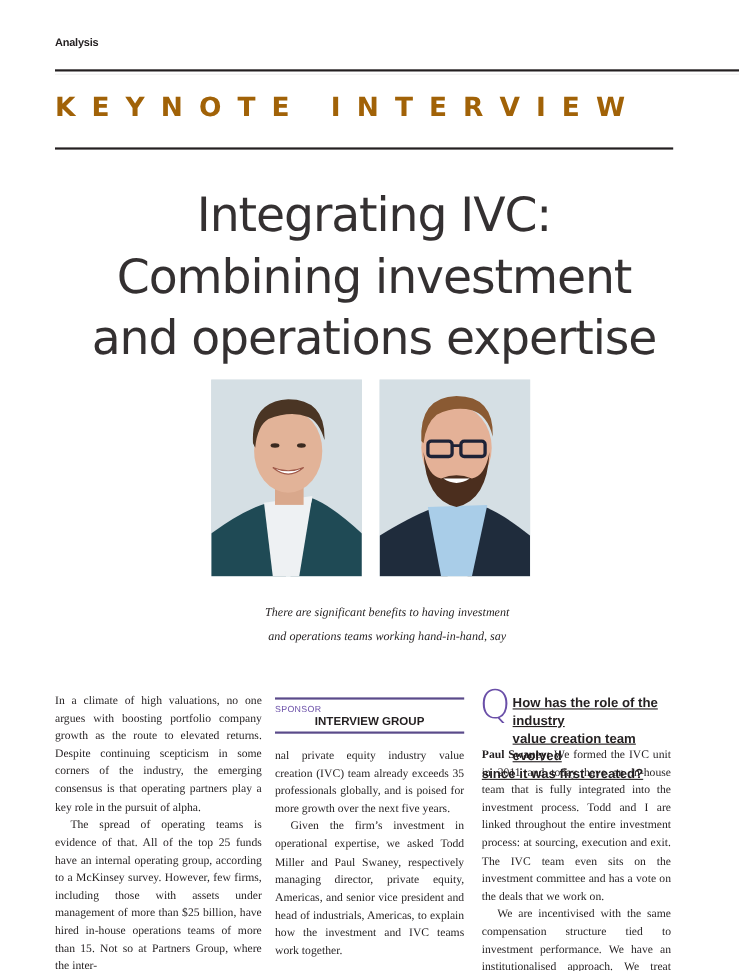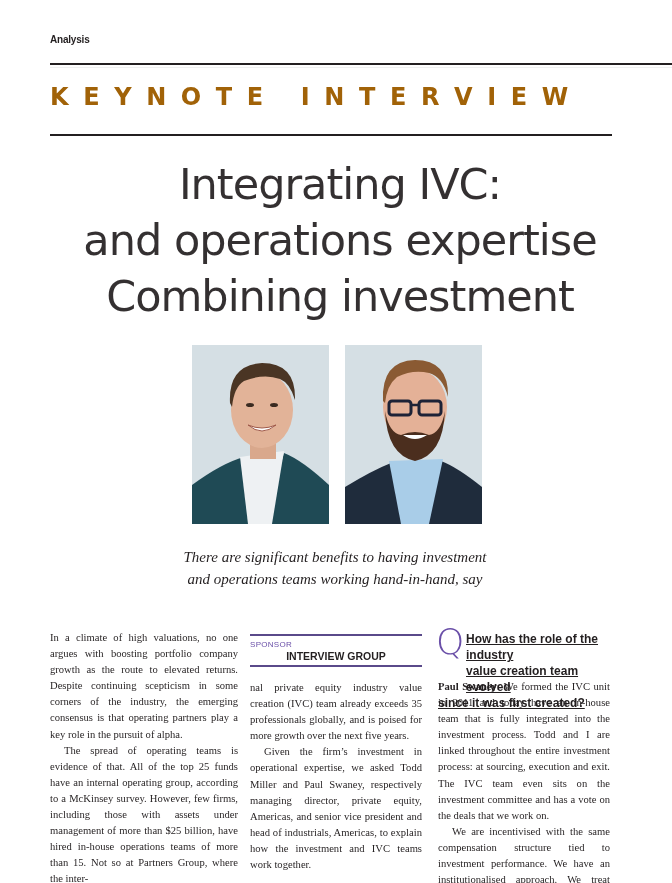--- a/index.html
+++ b/index.html
@@ -13,31 +13,31 @@
     font-size:10px; color:#231f20; letter-spacing:-0.2px;
   }
   .rule-top { left:50px; top:63px; width:622px; height:2px; background:#231f20; }
   .rule-top-shadow { left:50px; top:67px; width:622px; height:1px; background:#f0f0f0; }
   .kicker {
     left:50px; top:83px; width:580px; font-family:"DejaVu Sans", sans-serif; font-weight:bold;
     font-size:24px; letter-spacing:14.6px; color:#a16207; white-space:nowrap;
   }
   .rule-bottom { left:50px; top:134px; width:562px; height:2px; background:#231f20; }
   .headline {
-    left:40px; top:156px; width:600px; text-align:center;
+    left:40px; top:168px; width:600px; text-align:center;
     font-family:"DejaVu Sans", sans-serif; font-weight:200; font-size:43px; line-height:56px;
     color:#231f20; letter-spacing:-1px;
   }
   .headline span { display:block; -webkit-text-stroke:0; font-weight:normal; opacity:0.92; }
   .photo { top:345px; width:137px; height:179px; overflow:hidden; background:#d3dde2; }
   .photo-left { left:192px; }
   .photo-right { left:345px; }
   .standfirst {
-    left:115px; top:547px; width:440px; text-align:center; font-style:italic;
-    font-size:15px; line-height:21.5px; color:#231f20;
+    left:132px; top:547px; width:440px; text-align:center; font-style:italic;
+    font-size:11px; line-height:21.5px; color:#231f20;
   }
   .standfirst .name { color:#6a4fa8; }
   .col {
     top:630px; font-size:10.6px; line-height:16.1px; text-align:justify; color:#231f20;
   }
   .col p { margin:0; }
   .col p.indent { text-indent:14px; }
   .col-left { left:50px; width:188px; }
   .col-mid { left:250px; width:172px; top:680px; }
   .col-right { left:438px; width:172px; top:679px; }
@@ -72,22 +72,22 @@
 <body>
 
 <div class="abs section-label">Analysis</div>
 <div class="abs rule-top"></div>
 <div class="abs rule-top-shadow"></div>
 <div class="abs kicker">KEYNOTE INTERVIEW</div>
 <div class="abs rule-bottom"></div>
 
 <div class="abs headline">
   <span>Integrating IVC:</span>
+  <span>Combining investment</span>
   <span>and operations expertise</span>
-  <span>Combining investment</span>
 </div>
 
 <div class="abs photo photo-left">
   <svg width="137" height="179" viewBox="0 0 137 179">
     <rect width="137" height="179" fill="#d5dfe4"></rect>
 
     <path d="M0 140 Q30 118 52 112 L68 179 L0 179 Z" fill="#1f4a55"></path>
     <path d="M137 140 Q110 115 92 108 L72 179 L137 179 Z" fill="#1f4a55"></path>
 
     <path d="M48 112 L92 106 L80 179 L56 179 Z" fill="#eef1f3"></path>

